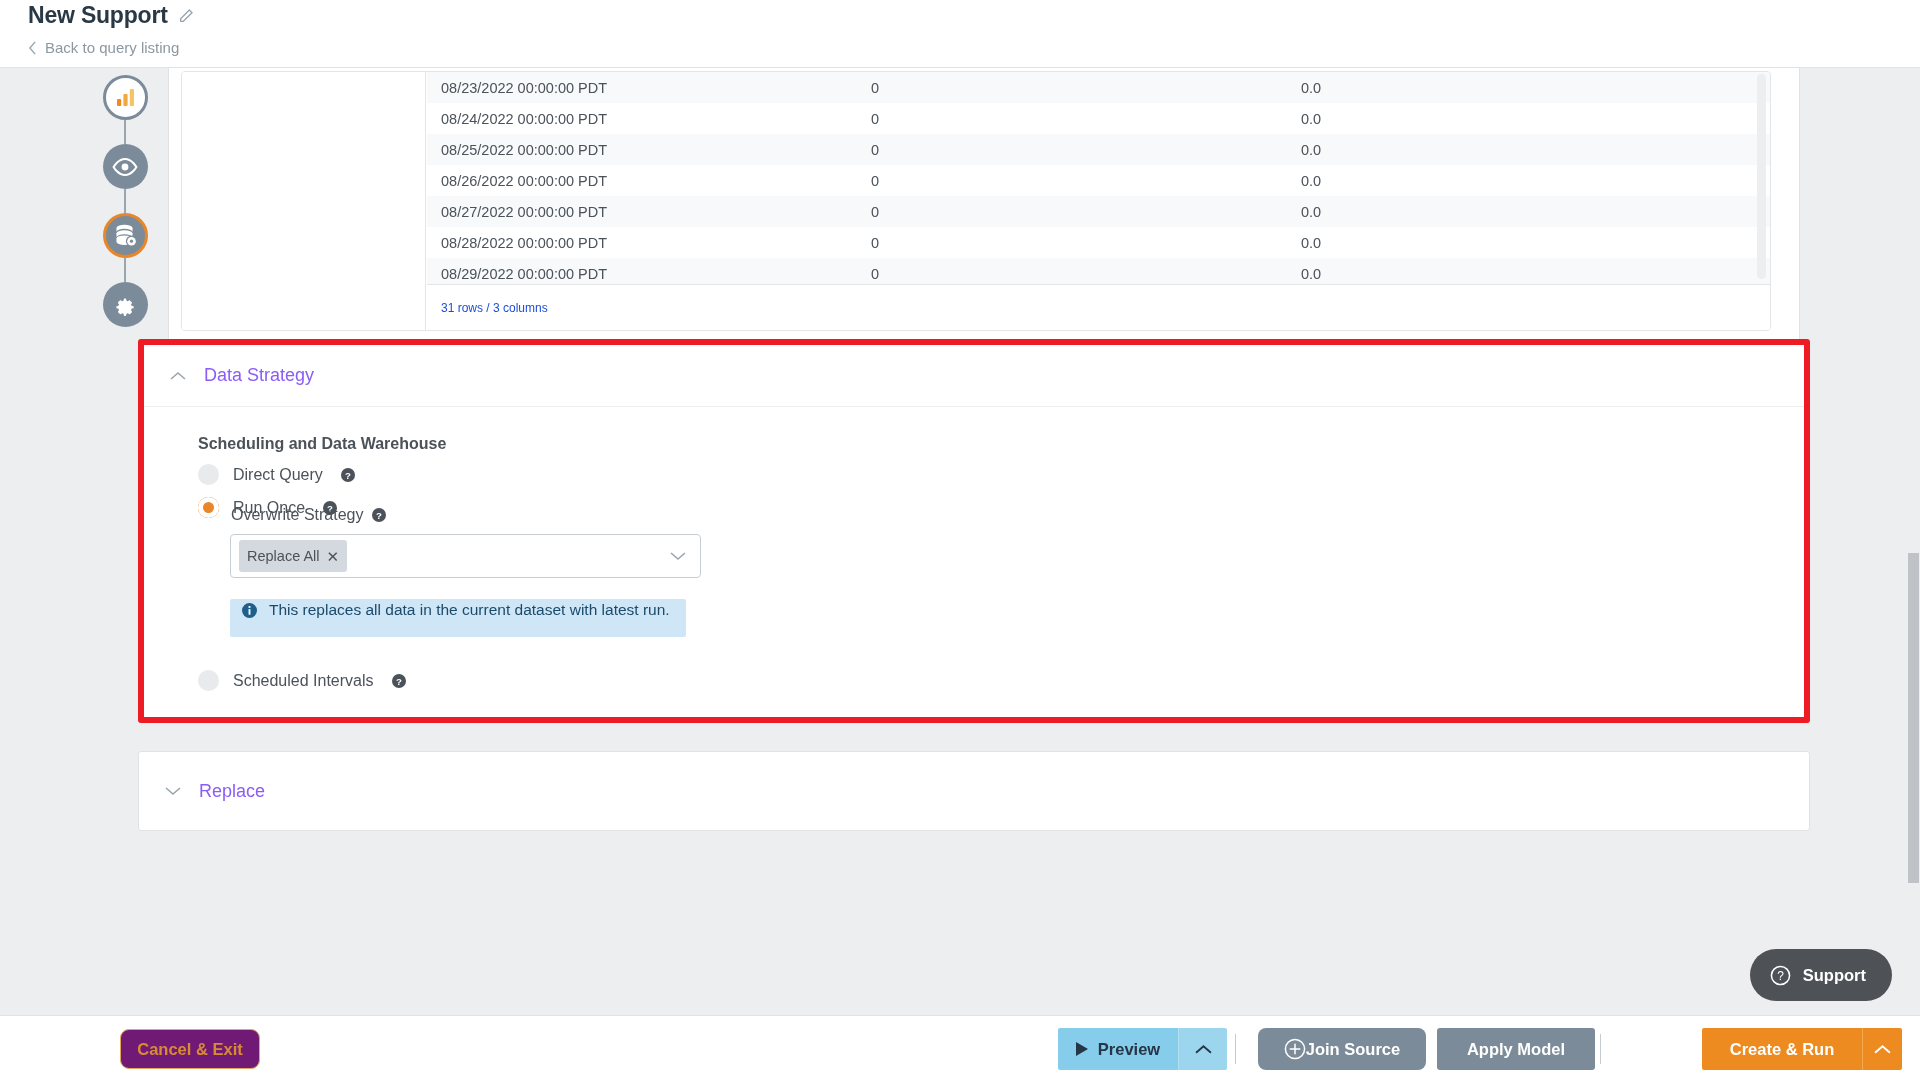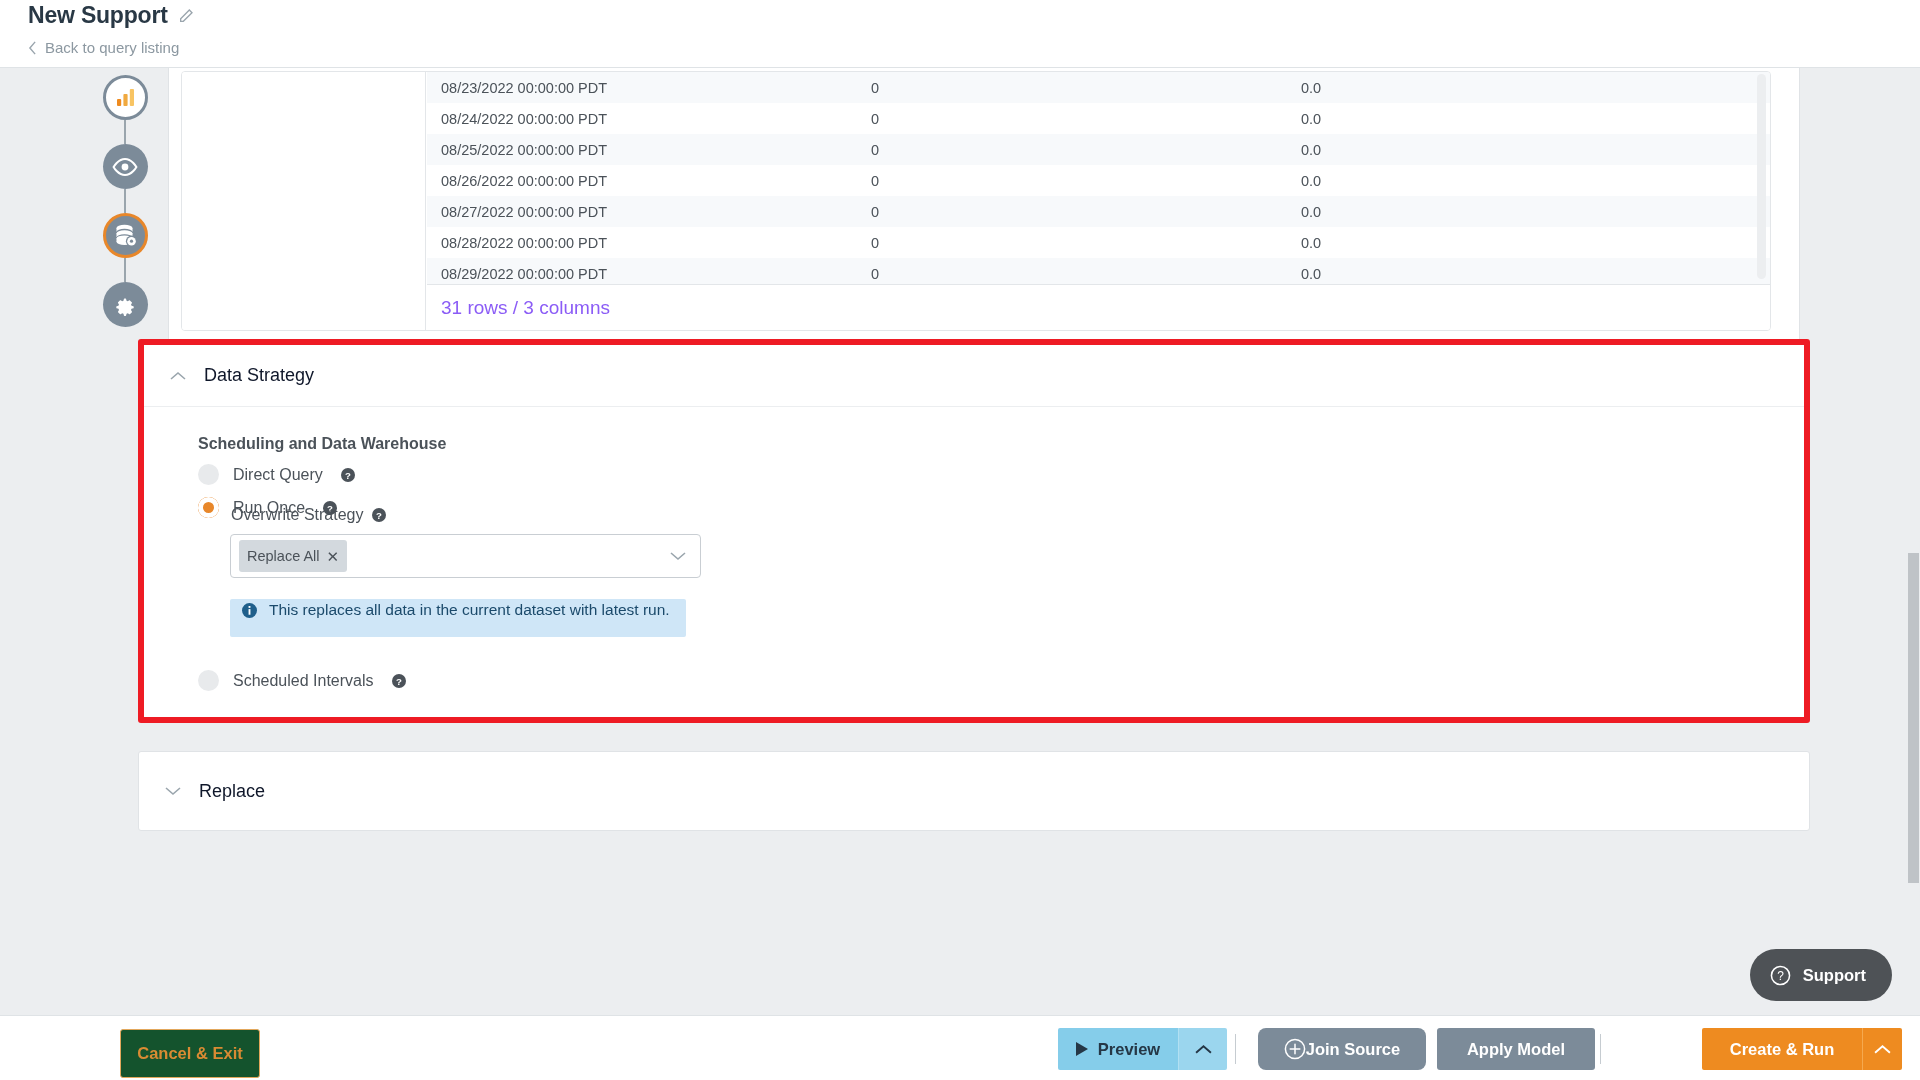--- a/index.html
+++ b/index.html
@@ -104,39 +104,39 @@
   td.c-flt  { width: 600px; }
   .tbl-vscroll {
     position: absolute; right: 4px; top: 2px; width: 9px; height: 205px;
     background: #eceef0; border-radius: 5px;
   }
   .tbl-footer {
     position: absolute; left: 245px; right: 0; bottom: 0; height: 46px;
     background: #ffffff; border-top: 1px solid #e3e6e9;
     display: flex; align-items: center; padding-left: 14px;
   }
-  .tbl-footer-text { font-size: 19px; color: #8b5cf6; }
+  .tbl-footer-text { font-size: 12px; color: #1d4ed8; }
 
   
   .card-strategy {
     position: absolute; left: 138px; top: 271px;
     width: 1672px; height: 384px;
     background: #ffffff;
     border: 6px solid #ee1b24;
     border-radius: 3px;
   }
   .section-head {
     position: absolute; left: 0; top: 0; width: 100%; height: 62px;
     display: flex; align-items: center; gap: 18px;
     padding-left: 26px;
     border-bottom: 1px solid #eceef0;
     cursor: pointer;
   }
   .caret { width: 16px; height: 10px; color: #9aa5ad; display: block; }
-  .section-title { font-size: 18px; color: #0f172a; }
+  .section-title { font-size: 18px; color: #8b5cf6; }
 
   .strategy-body { position: absolute; left: 0; top: 62px; width: 100%; }
   .sub-head {
     position: absolute; left: 54px; top: 28px;
     font-size: 16px; font-weight: bold; color: #4b5259;
   }
 
   .radio-row { position: absolute; display: flex; align-items: center; gap: 14px; cursor: pointer; }
   .radio {
     width: 21px; height: 21px; border-radius: 50%;
@@ -220,23 +220,23 @@
     z-index: 45;
   }
   .btn {
     border: none; cursor: pointer;
     font-family: "Liberation Sans", sans-serif;
     font-weight: bold; font-size: 16.5px;
     display: flex; align-items: center; justify-content: center;
   }
   .btn-cancel {
     position: absolute; left: 120px; top: 13px;
-    width: 140px; height: 49px;
-    background: #14532d; color: #d98b33;
-    border: 1px solid #e2a75c; border-radius: 3px;
+    width: 140px; height: 40px;
+    background: #701a75; color: #d98b33;
+    border: 1px solid #e2a75c; border-radius: 9px;
   }
   .grp-preview {
     position: absolute; left: 1058px; top: 12px;
     display: flex; height: 42px;
   }
   .btn-preview {
     background: #85cdea; color: #253746;
     width: 120px; border-radius: 2px 0 0 2px;
     gap: 10px;
   }

